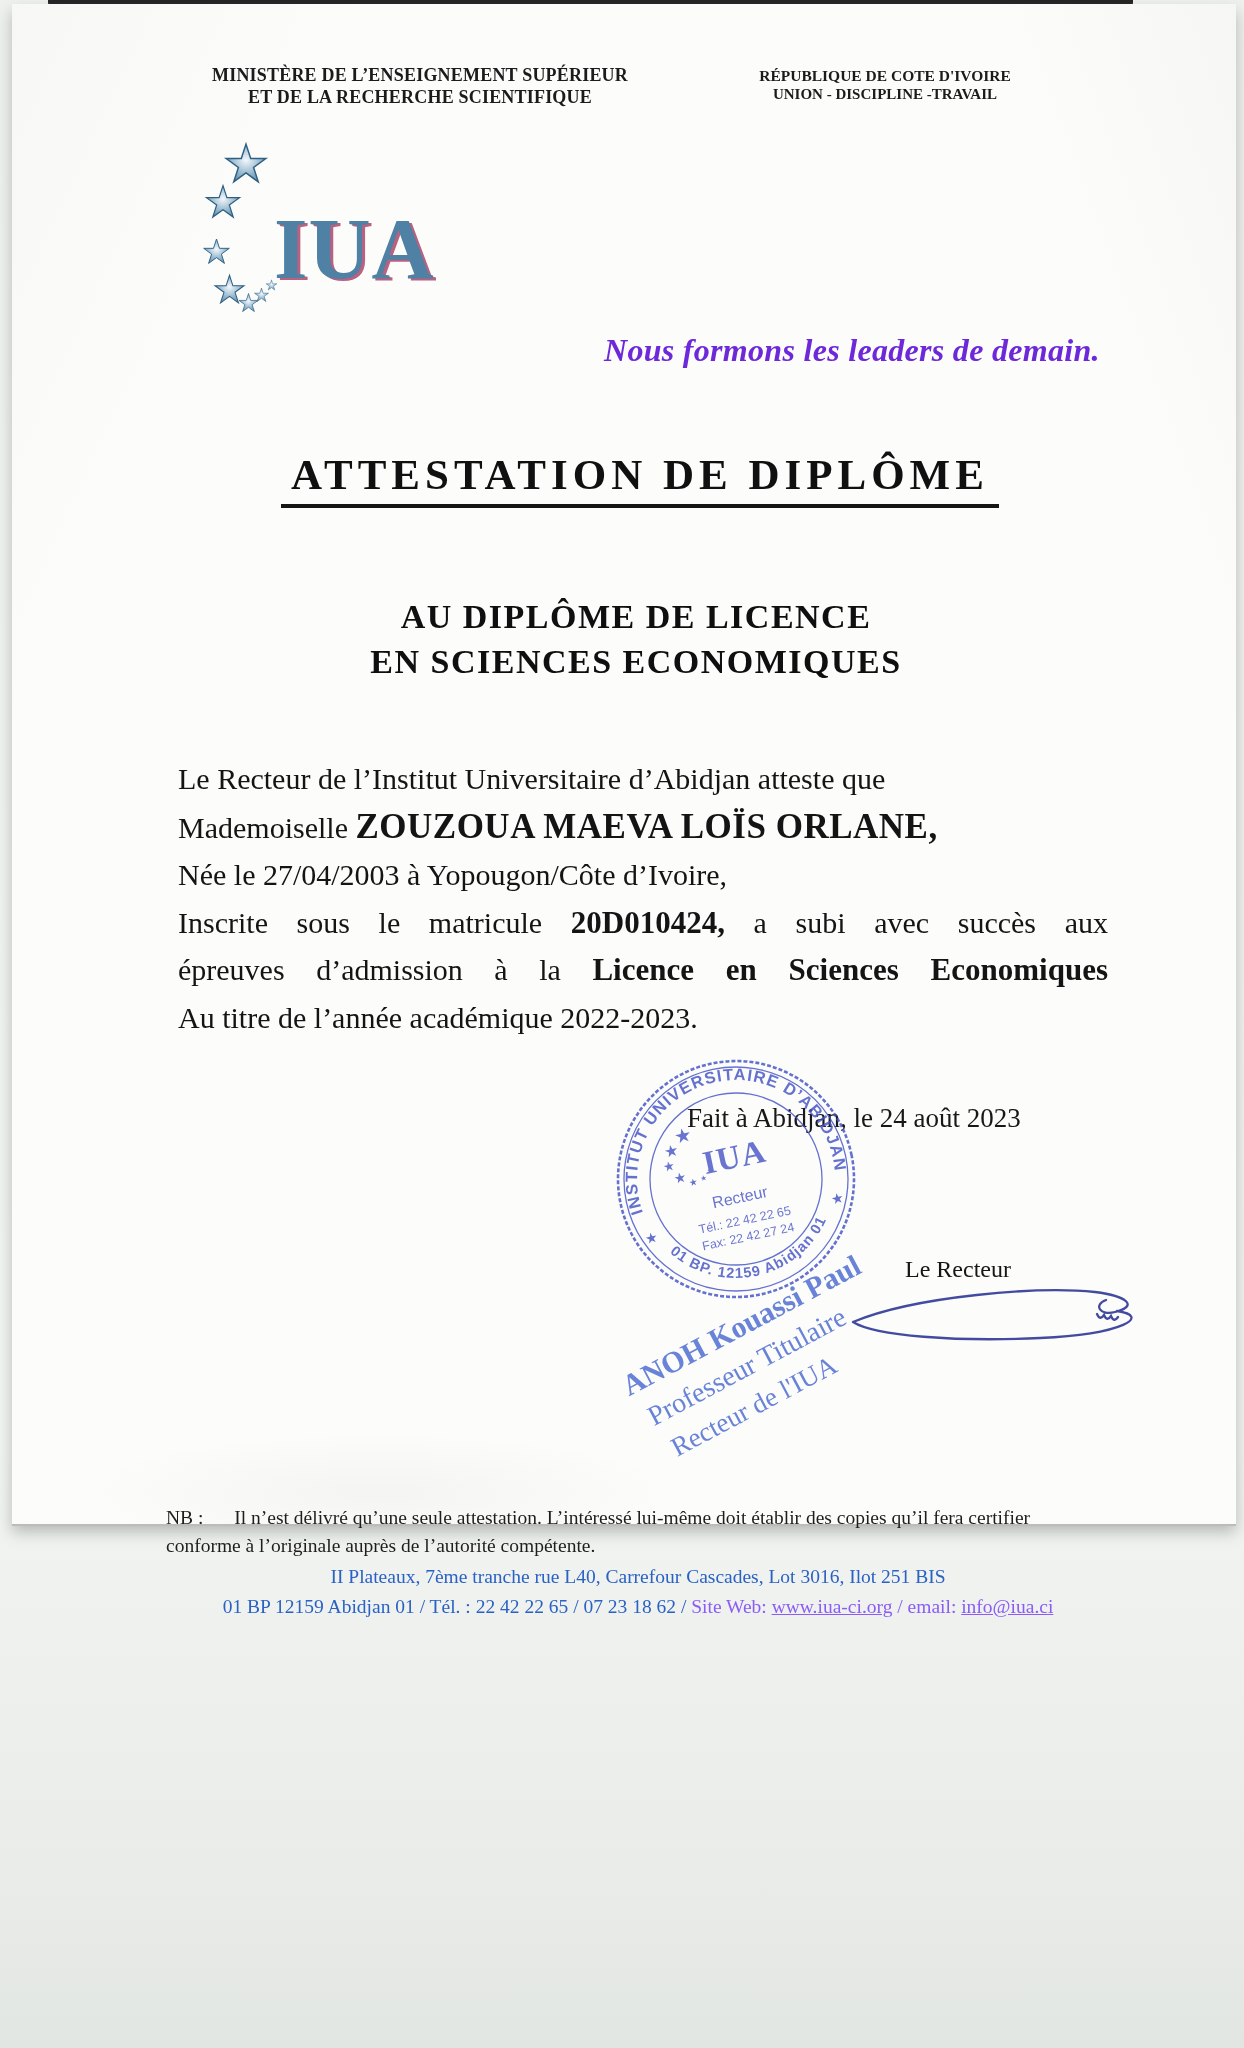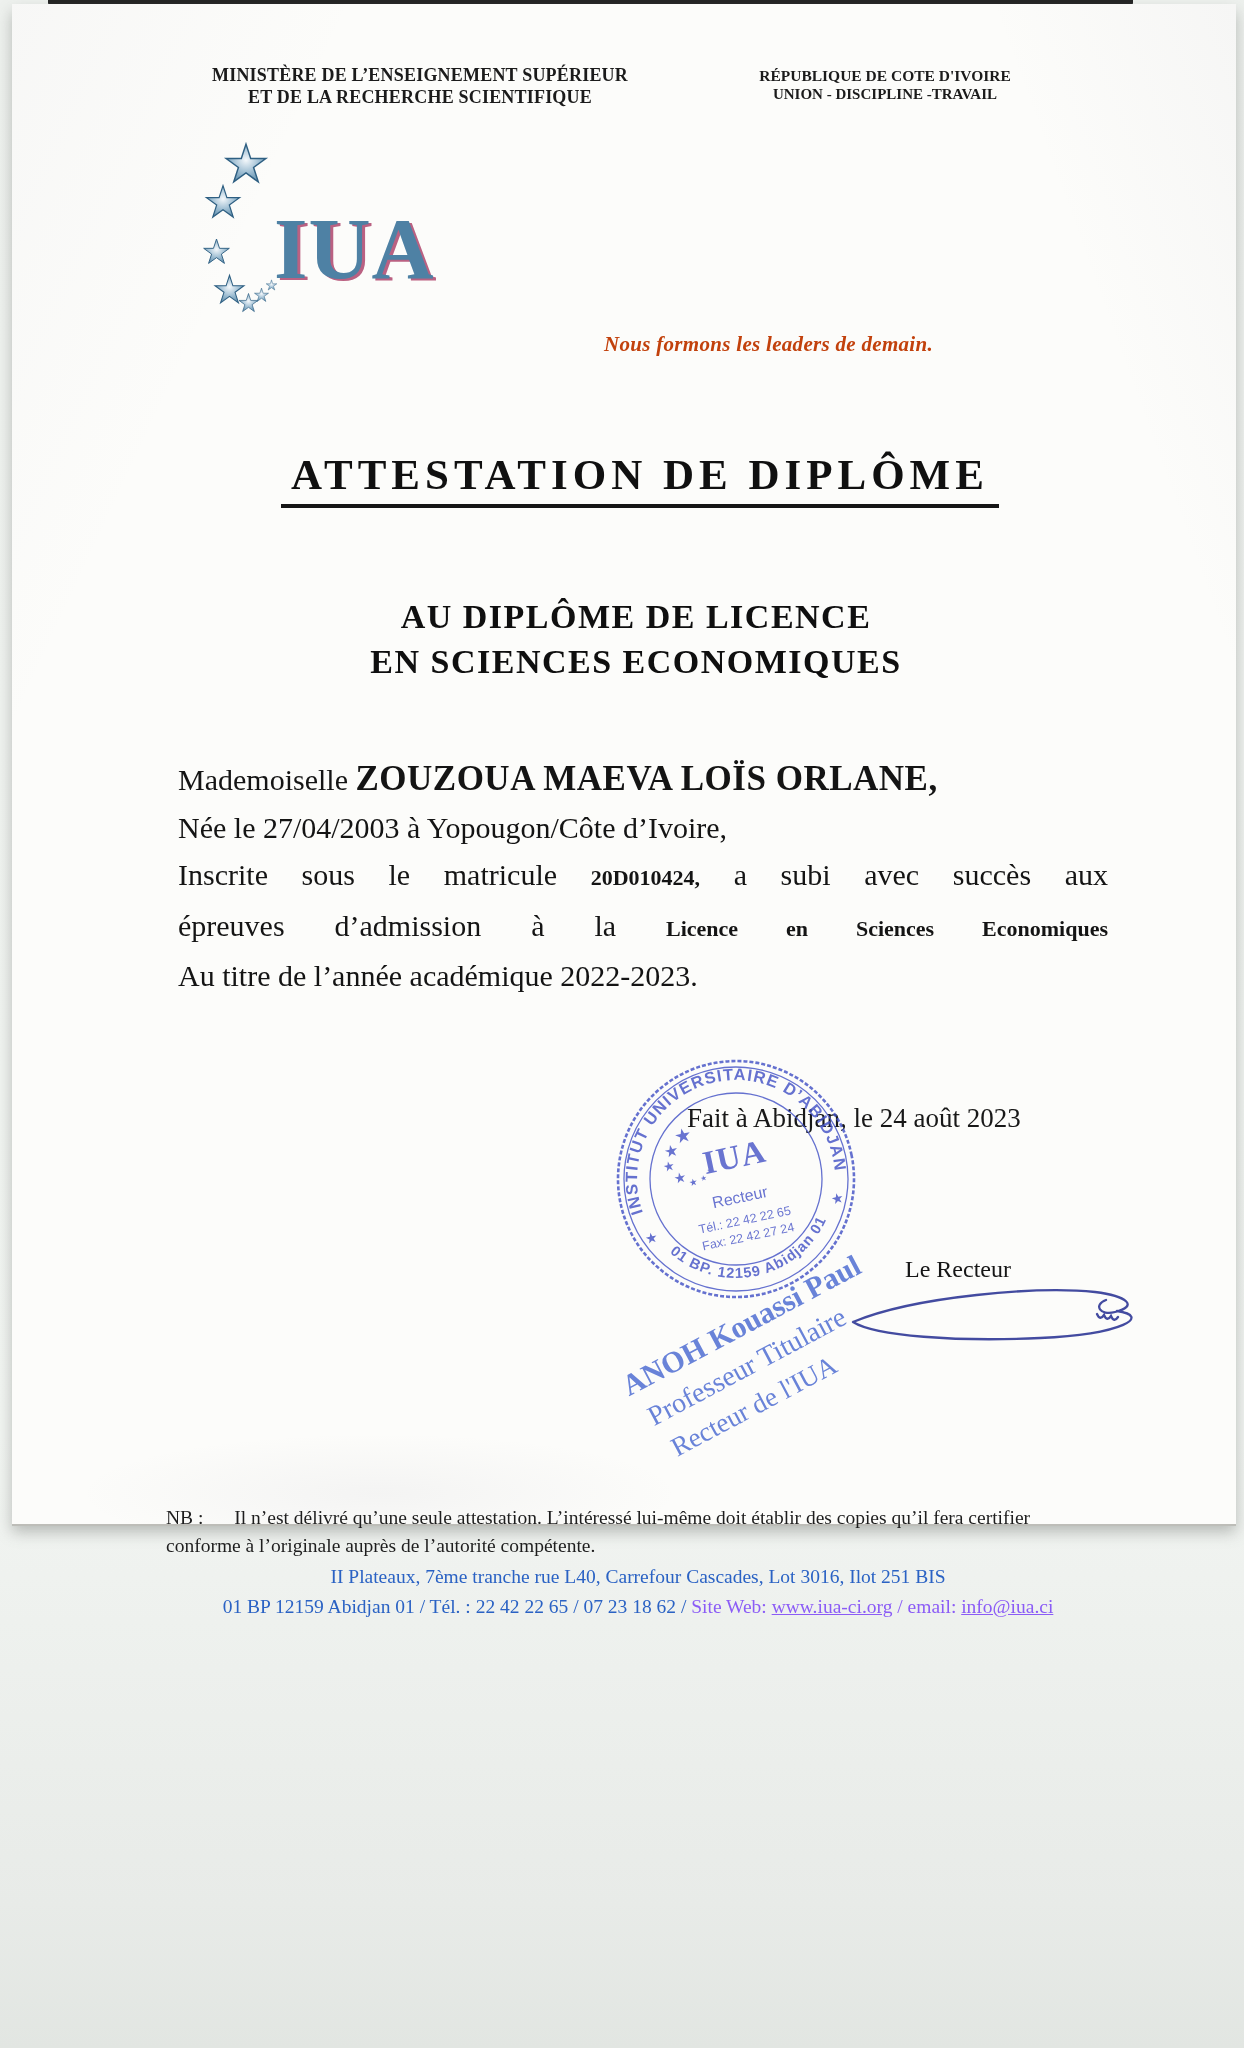--- a/index.html
+++ b/index.html
@@ -17,32 +17,32 @@
   .abs{position:absolute;}
   
   .ministry{left:158px;top:60px;width:500px;text-align:center;font-weight:bold;font-size:18px;line-height:22px;letter-spacing:.2px;}
   .republic{left:733px;top:62px;width:280px;text-align:center;font-weight:bold;}
   .republic .r1{font-size:15.5px;line-height:20px;}
   .republic .r2{font-size:15px;line-height:17px;}
   
   .logo-svg{left:188px;top:136px;width:250px;height:182px;overflow:visible;}
   .iua-main{font-family:"Liberation Serif",serif;font-weight:bold;font-size:86px;letter-spacing:1px;}
   .institute{left:428px;top:254px;font-size:39px;color:#2e4d8e;letter-spacing:.5px;}
-  .tagline{left:592px;top:328px;font-size:21px;font-weight:bold;font-style:italic;color:#c2410c;letter-spacing:.3px;}
+  .tagline{left:592px;top:328px;font-size:32px;font-weight:bold;font-style:italic;color:#6d28d9;letter-spacing:.3px;}
   
   .title-wrap{left:0;top:446px;width:1224px;text-align:center;transform:translateX(16px);}
   .title{display:inline-block;font-size:43px;font-weight:bold;letter-spacing:5px;color:#101010;
          border-bottom:4px solid #151515;padding:0 10px 5px;}
   .subtitle{left:0;top:590px;width:1224px;text-align:center;transform:translateX(12px);
             font-size:34px;font-weight:bold;line-height:45px;letter-spacing:1.5px;color:#0f0f0f;}
   
   .body-par{left:166px;top:751px;width:930px;font-size:30px;line-height:47.5px;color:#141414;}
   .student{font-size:35px;font-weight:bold;letter-spacing:.5px;margin-top:24px;}
   .b{font-weight:normal;margin-left:26px;}
-  .bigb{font-weight:bold;font-size:22px;}
+  .bigb{font-weight:bold;font-size:31px;}
   .just{text-align:justify;text-align-last:justify;}
   .date-line{left:675px;top:1099px;font-size:27px;color:#181818;}
   
   .stamp-svg{left:601px;top:1052px;width:246px;height:246px;overflow:visible;}
   .stamp-sans{font-family:"Liberation Sans",sans-serif;}
   .name-stamp{left:603px;top:1366px;width:340px;transform:rotate(-28deg);transform-origin:0 0;
               color:#5d79d6;opacity:.92;line-height:39px;font-size:28px;}
   .name-stamp .ns1{font-size:30px;font-weight:bold;}
   .name-stamp .ns2{padding-left:8px;}
   .name-stamp .ns3{padding-left:14px;font-size:27px;}
@@ -102,20 +102,21 @@
 
     <div class="abs title-wrap">
       <span class="title">ATTESTATION DE DIPLÔME</span>
     </div>
     <div class="abs subtitle">
       <div>AU DIPLÔME DE LICENCE</div>
       <div>EN SCIENCES ECONOMIQUES</div>
     </div>
 
     <div class="abs body-par">
+      <div>Le Recteur de l’Institut Universitaire d’Abidjan atteste que</div>
       <div><span>Mademoiselle </span><span class="student">ZOUZOUA MAEVA LOÏS ORLANE,</span></div>
       <div>Née le 27/04/2003 à Yopougon/Côte d’Ivoire,</div>
       <div class="just"><span>Inscrite sous le matricule </span><span class="bigb">20D010424,</span><span> a subi avec succès aux</span></div>
       <div class="just"><span>épreuves d’admission à la </span><span class="bigb">Licence en Sciences Economiques</span></div>
       <div>Au titre de l’année académique 2022-2023.</div>
     </div>
 
     <div class="abs date-line">Fait à Abidjan, le 24 août 2023</div>
 
     <svg class="abs stamp-svg" viewBox="0 0 246 246">

